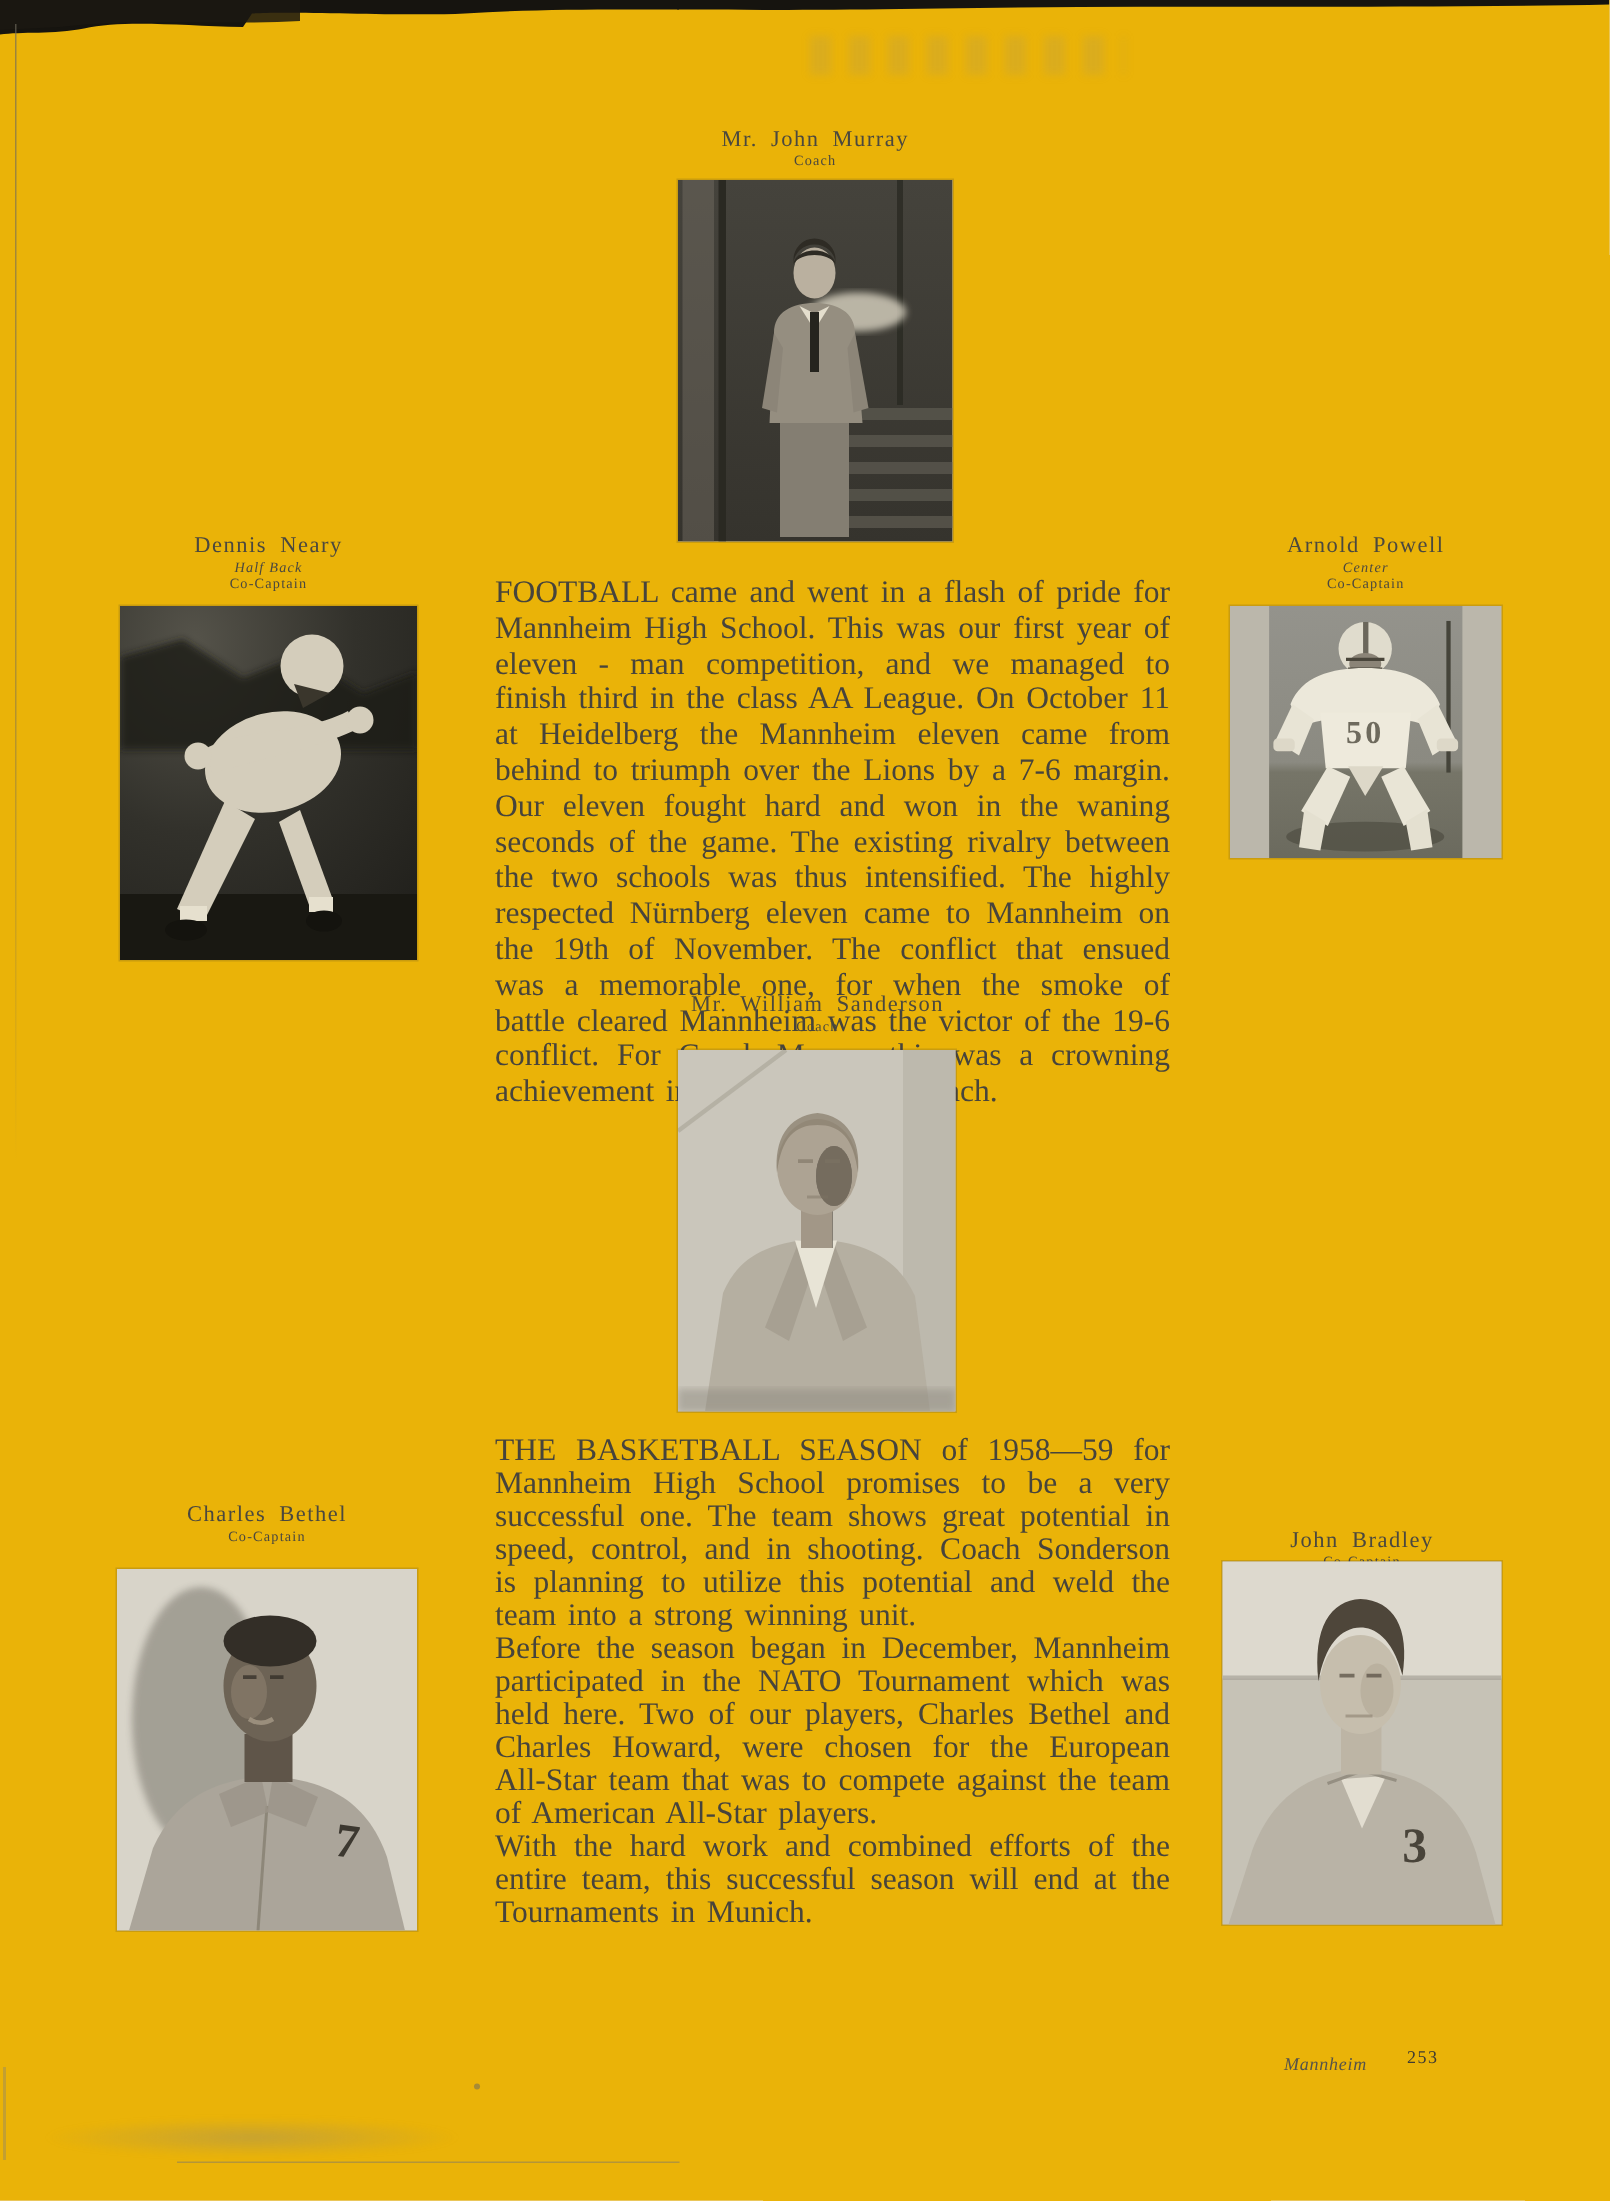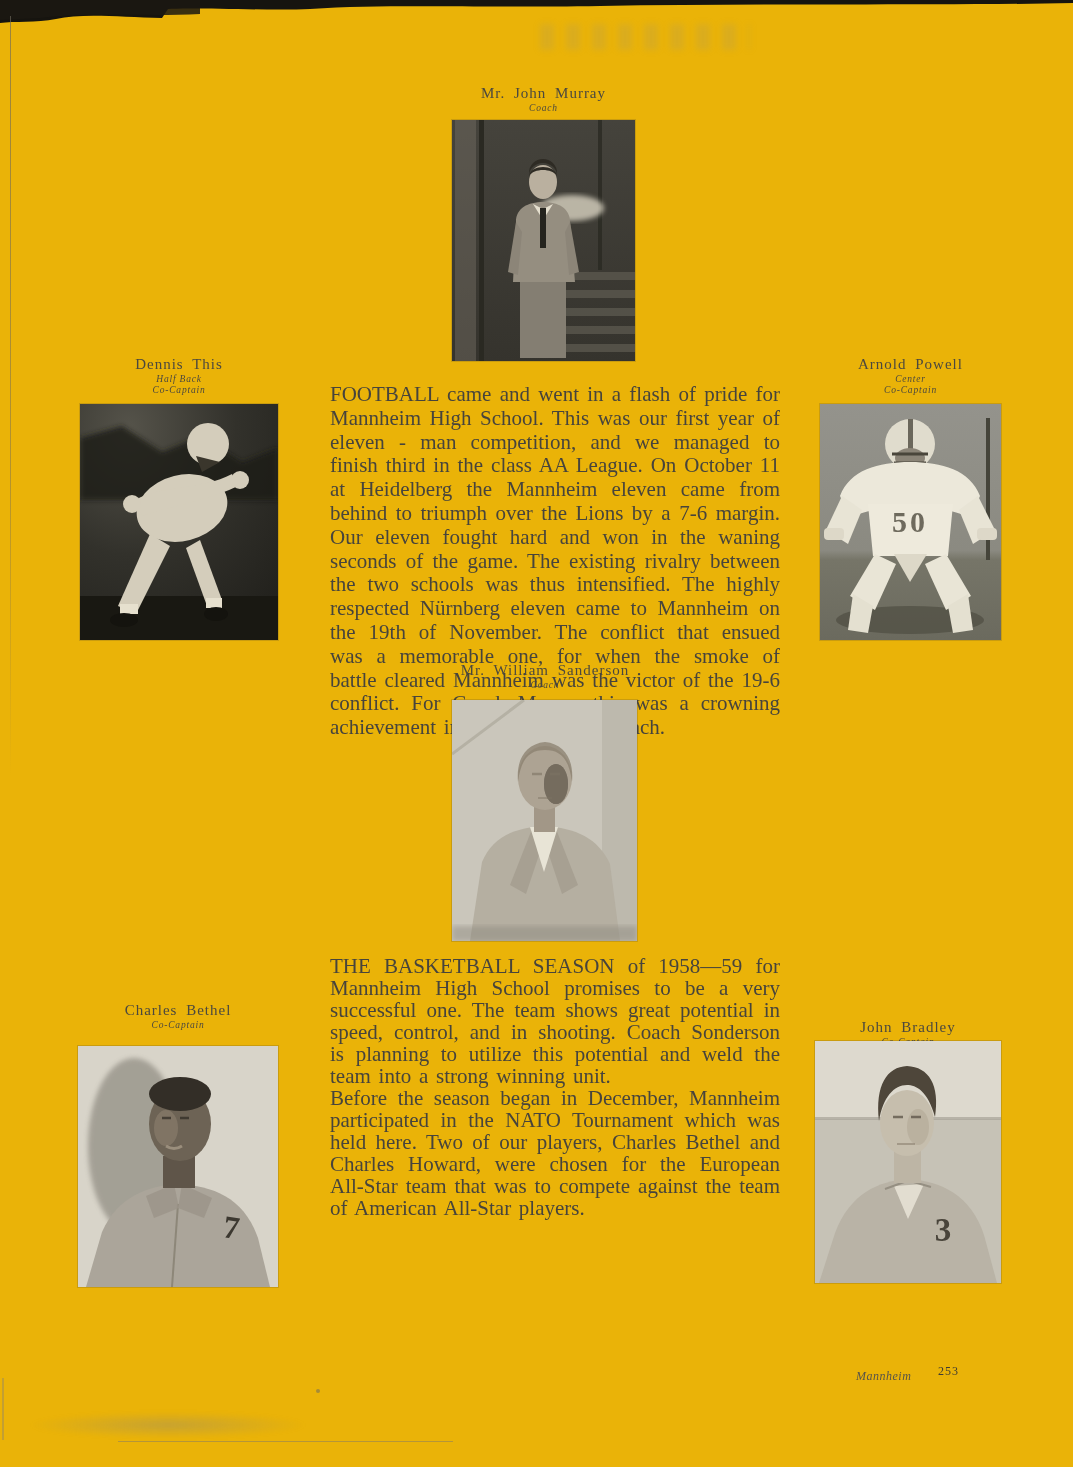--- a/index.html
+++ b/index.html
@@ -17,21 +17,21 @@
   .line-bottom { left:118px; top:1441px; width:335px; height:1px; background:rgba(125,120,106,.5); }
   .edge-bottom-left { left:2px; top:1378px; width:2px; height:62px; background:rgba(135,130,115,.4); filter:blur(.5px); }
   .dot-artifact { left:316px; top:1389px; width:4px; height:4px; border-radius:50%; background:rgba(110,105,92,.55); }
   .ghost-top { left:540px; top:24px; width:210px; height:26px;
     background:repeating-linear-gradient(90deg, rgba(150,145,130,.18) 0 14px, rgba(150,145,130,0) 14px 26px);
     filter:blur(3px); }
 
   
   .caption { text-align:center; color:#4b483f; }
   .cap-name { font-size:15px; letter-spacing:1px; word-spacing:4px; white-space:nowrap; }
-  .cap-sub  { font-size:9.5px; letter-spacing:.8px; margin-top:1px;font-style:italic; }
+  .cap-sub  { font-size:9.5px; letter-spacing:.8px; margin-top:1px; }
   .italic   { font-style:italic; }
 
   
   .photo { box-shadow:0 0 0 1px rgba(60,55,45,.18); background:#bbb7ab; }
   .photo svg { display:block; width:100%; height:100%; filter:blur(.3px); }
 
   
   .article { color:#47443c; font-size:21px; text-align:justify; word-spacing:2.5px; }
   .article p { margin:0; }
   #football-article { line-height:23.8px; }
@@ -92,21 +92,21 @@
         <path d="M81,84 L91,100 L101,84 L91,89 Z" fill="#e4decd"></path>
         <rect x="88" y="88" width="6" height="40" fill="#25241e"></rect>
         <ellipse cx="91" cy="62" rx="14" ry="17" fill="#bab09f"></ellipse>
         <path d="M77,56 a14,13 0 0 1 28,0 l0,-3 a14,14 0 0 0 -28,0 Z" fill="#2e2b24"></path>
         <path d="M77,56 C79,44 103,44 105,56 C100,48 82,48 77,56 Z" fill="#2e2b24"></path>
       </g>
     </svg>
   </div>
 
   <div class="abs caption" style="left:80px; top:356px; width:198px;">
-    <div class="cap-name">Dennis This</div>
+    <div class="cap-name">Dennis Neary</div>
     <div class="cap-sub italic">Half Back</div>
     <div class="cap-sub">Co-Captain</div>
   </div>
   <div class="abs photo" style="left:80px; top:404px; width:198px; height:236px;">
     <svg viewBox="0 0 198 236">
       <defs>
         <radialGradient id="nbg" cx=".25" cy=".1" r="1.2">
           <stop offset="0" stop-color="#55534a"></stop>
             <stop offset=".45" stop-color="#32312b"></stop>
             <stop offset="1" stop-color="#1d1c18"></stop>
@@ -130,21 +130,21 @@
         <ellipse cx="136" cy="210" rx="12" ry="7" fill="#14130e"></ellipse>
       </g>
     </svg>
   </div>
 
   <div class="abs caption" style="left:820px; top:356px; width:181px;">
     <div class="cap-name">Arnold Powell</div>
     <div class="cap-sub italic">Center</div>
     <div class="cap-sub">Co-Captain</div>
   </div>
-  <div class="abs photo" style="left:820px; top:404px; width:181px; height:236px;">
+  <div class="abs photo" style="left:820px; top:404px; width:181px; height:168px;">
     <svg viewBox="0 0 181 236">
       <defs>
         <linearGradient id="pbg" x1="0" y1="0" x2="0" y2="1">
           <stop offset="0" stop-color="#94938c"></stop>
             <stop offset=".62" stop-color="#8b8a81"></stop>
             <stop offset=".66" stop-color="#767568"></stop>
             <stop offset="1" stop-color="#6b6a5e"></stop>
         </linearGradient>
       </defs>
       <rect width="181" height="236" fill="url(#pbg)"></rect>
@@ -199,20 +199,21 @@
         <path d="M80,74 h10 M98,74 h10" stroke="#7d7363" stroke-width="2.5" opacity=".6"></path>
         <path d="M86,98 h14" stroke="#7d7363" stroke-width="2" opacity=".45"></path>
       </g>
       <rect y="226" width="185" height="15" fill="#8a867c" opacity=".45" filter="url(#blur2)"></rect>
     </svg>
   </div>
 
   <div id="basketball-article" class="abs article" style="left:330px; top:955px; width:450px;">
     <p>THE BASKETBALL SEASON of 1958—59 for Mannheim High School promises to be a very successful one. The team shows great potential in speed, control, and in shooting. Coach Sonderson is planning to utilize this potential and weld the team into a strong winning unit.</p>
     <p>Before the season began in December, Mannheim participated in the NATO Tournament which was held here. Two of our players, Charles Bethel and Charles Howard, were chosen for the European All-Star team that was to compete against the team of American All-Star players.</p>
+    <p>With the hard work and combined efforts of the entire team, this successful season will end at the Tournaments in Munich.</p>
   </div>
 
   <div class="abs caption" style="left:78px; top:1002px; width:200px;">
     <div class="cap-name">Charles Bethel</div>
     <div class="cap-sub">Co-Captain</div>
   </div>
   <div class="abs photo" style="left:78px; top:1046px; width:200px; height:241px;">
     <svg viewBox="0 0 200 241">
       <rect width="200" height="241" fill="#d8d4c9"></rect>
       <ellipse cx="56" cy="100" rx="46" ry="88" fill="#56524a" opacity=".4" filter="url(#blur2)"></ellipse>

